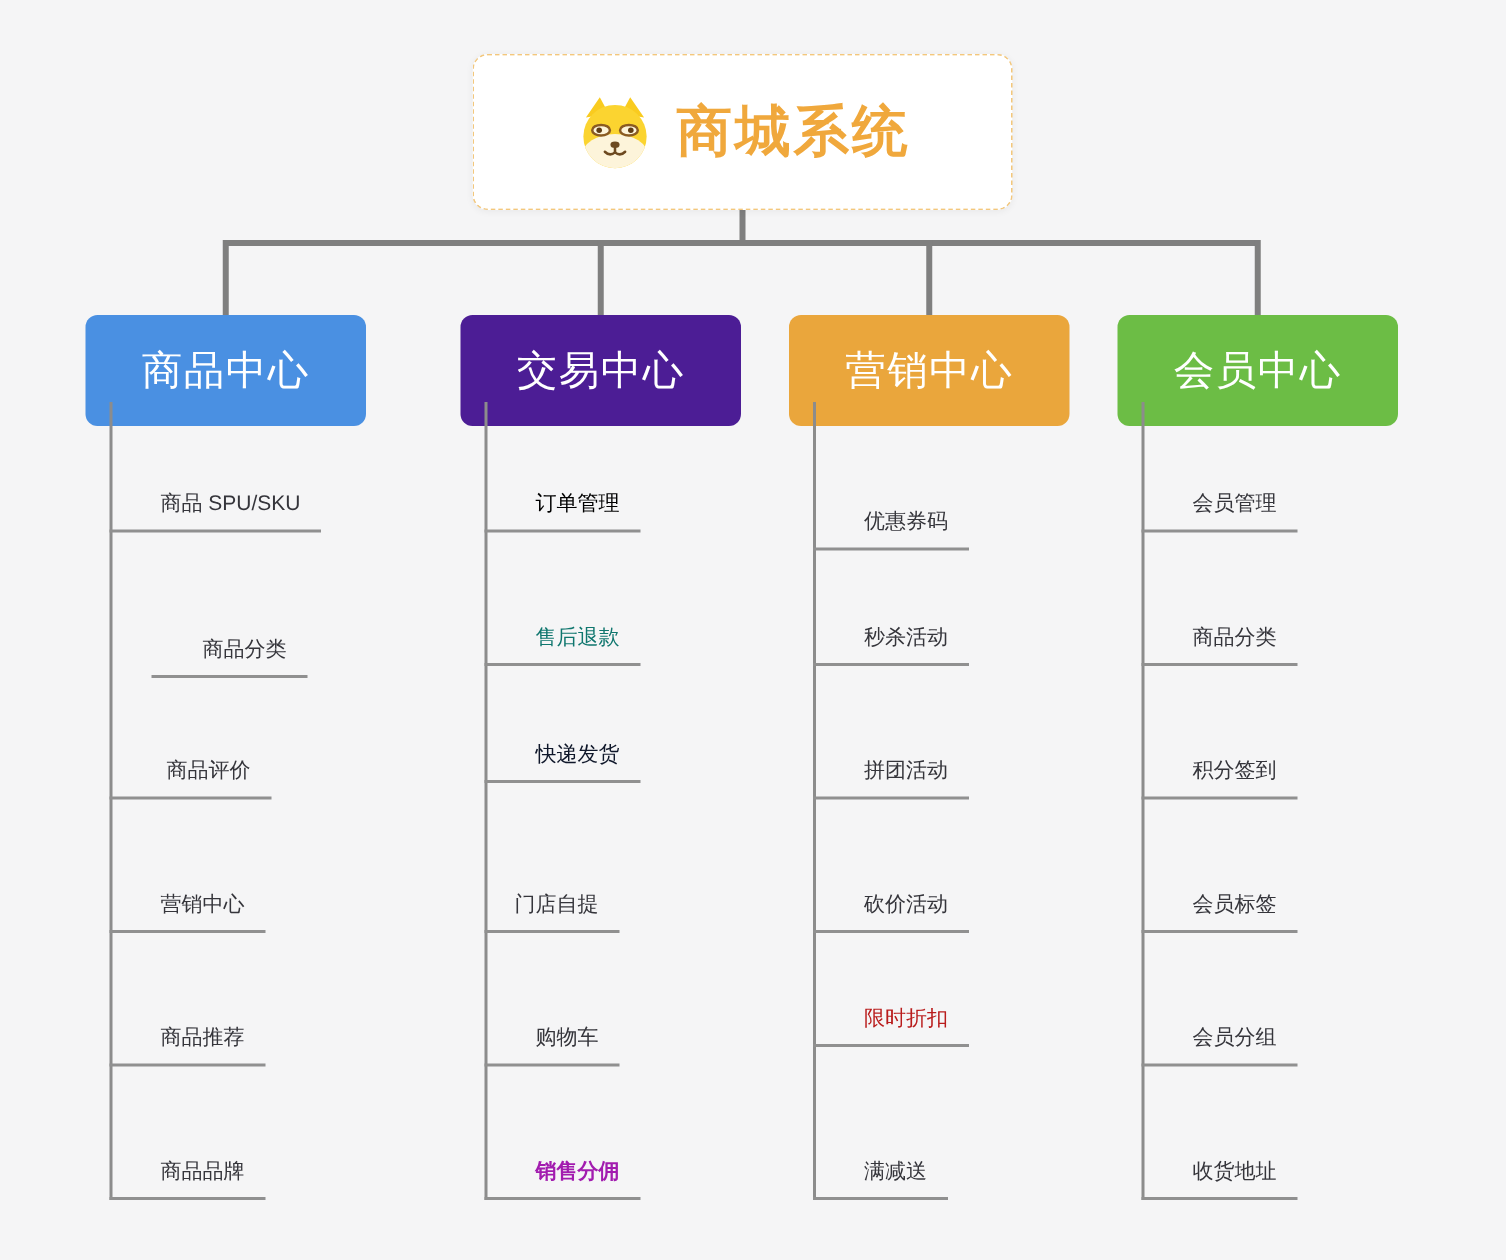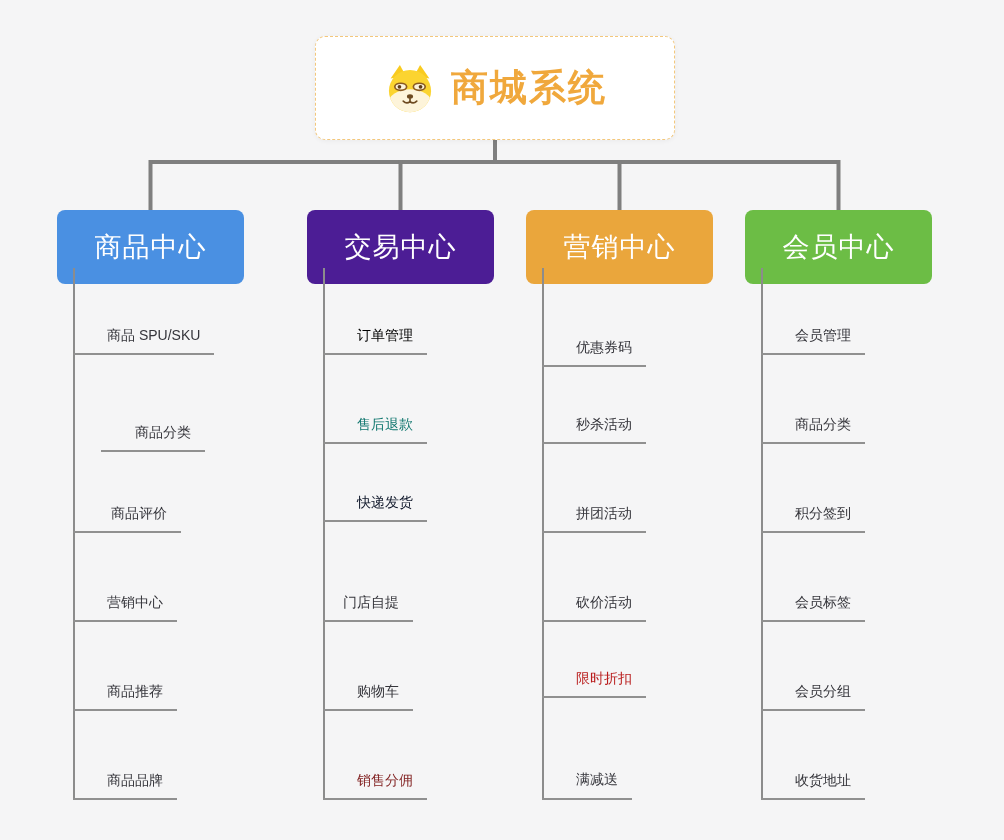--- a/index.html
+++ b/index.html
@@ -110,29 +110,29 @@
       <div class="item" style="left: 73px; top: 590px; border-bottom-color: rgb(144, 144, 144); color: rgb(53, 53, 59);">营销中心</div>
       <div class="item" style="left: 73px; top: 679px; border-bottom-color: rgb(144, 144, 144); color: rgb(53, 53, 59);">商品推荐</div>
       <div class="item" style="left: 73px; top: 768px; border-bottom-color: rgb(144, 144, 144); color: rgb(53, 53, 59);">商品品牌</div>
       <div class="branch-header" style="left: 307px; top: 210px; background: #4c1d95; color: rgb(255, 255, 255);">交易中心</div>
       <div class="trunk" style="left: 323px; top: 268px; height: 532px; background: rgb(140, 140, 140);"></div>
       <div class="item" style="left: 323px; top: 323px; border-bottom-color: rgb(144, 144, 144); color: #000000;">订单管理</div>
       <div class="item" style="left: 323px; top: 412px; border-bottom-color: rgb(144, 144, 144); color: #0f766e;">售后退款</div>
       <div class="item" style="left: 323px; top: 490px; border-bottom-color: rgb(144, 144, 144); color: #0f172a;">快递发货</div>
       <div class="item" style="left: 323px; top: 590px; border-bottom-color: rgb(144, 144, 144); color: rgb(53, 53, 59); padding-left: 20px;">门店自提</div>
       <div class="item" style="left: 323px; top: 679px; border-bottom-color: rgb(144, 144, 144); color: rgb(53, 53, 59);">购物车</div>
-      <div class="item" style="left: 323px; top: 768px; border-bottom-color: rgb(144, 144, 144); color: #7f1d1d;">销售分佣</div>
+      <div class="item" style="left: 323px; top: 768px; border-bottom-color: rgb(144, 144, 144); color: #a21caf; font-weight: bold;">销售分佣</div>
       <div class="branch-header" style="left: 526px; top: 210px; background: rgb(234, 166, 60); color: rgb(255, 255, 255);">营销中心</div>
       <div class="trunk" style="left: 542px; top: 268px; height: 532px; background: rgb(140, 140, 140);"></div>
       <div class="item" style="left: 542px; top: 335px; border-bottom-color: rgb(144, 144, 144); color: rgb(53, 53, 59);">优惠券码</div>
       <div class="item" style="left: 542px; top: 412px; border-bottom-color: rgb(144, 144, 144); color: rgb(53, 53, 59);">秒杀活动</div>
       <div class="item" style="left: 542px; top: 501px; border-bottom-color: rgb(144, 144, 144); color: rgb(53, 53, 59);">拼团活动</div>
       <div class="item" style="left: 542px; top: 590px; border-bottom-color: rgb(144, 144, 144); color: rgb(53, 53, 59);">砍价活动</div>
       <div class="item" style="left: 542px; top: 666px; border-bottom-color: rgb(144, 144, 144); color: #b91c1c;">限时折扣</div>
-      <div class="item" style="left: 542px; top: 768px; border-bottom-color: rgb(144, 144, 144); color: rgb(53, 53, 59); font-family: Liberation Mono, monospace;">满减送</div>
+      <div class="item" style="left: 542px; top: 768px; border-bottom-color: rgb(144, 144, 144); color: rgb(53, 53, 59);">满减送</div>
       <div class="branch-header" style="left: 745px; top: 210px; background: rgb(108, 189, 69); color: rgb(255, 255, 255);">会员中心</div>
       <div class="trunk" style="left: 761px; top: 268px; height: 532px; background: rgb(140, 140, 140);"></div>
       <div class="item" style="left: 761px; top: 323px; border-bottom-color: rgb(144, 144, 144); color: rgb(53, 53, 59);">会员管理</div>
       <div class="item" style="left: 761px; top: 412px; border-bottom-color: rgb(144, 144, 144); color: rgb(53, 53, 59);">商品分类</div>
       <div class="item" style="left: 761px; top: 501px; border-bottom-color: rgb(144, 144, 144); color: rgb(53, 53, 59);">积分签到</div>
       <div class="item" style="left: 761px; top: 590px; border-bottom-color: rgb(144, 144, 144); color: rgb(53, 53, 59);">会员标签</div>
       <div class="item" style="left: 761px; top: 679px; border-bottom-color: rgb(144, 144, 144); color: rgb(53, 53, 59);">会员分组</div>
       <div class="item" style="left: 761px; top: 768px; border-bottom-color: rgb(144, 144, 144); color: rgb(53, 53, 59);">收货地址</div>
     </div>
 

